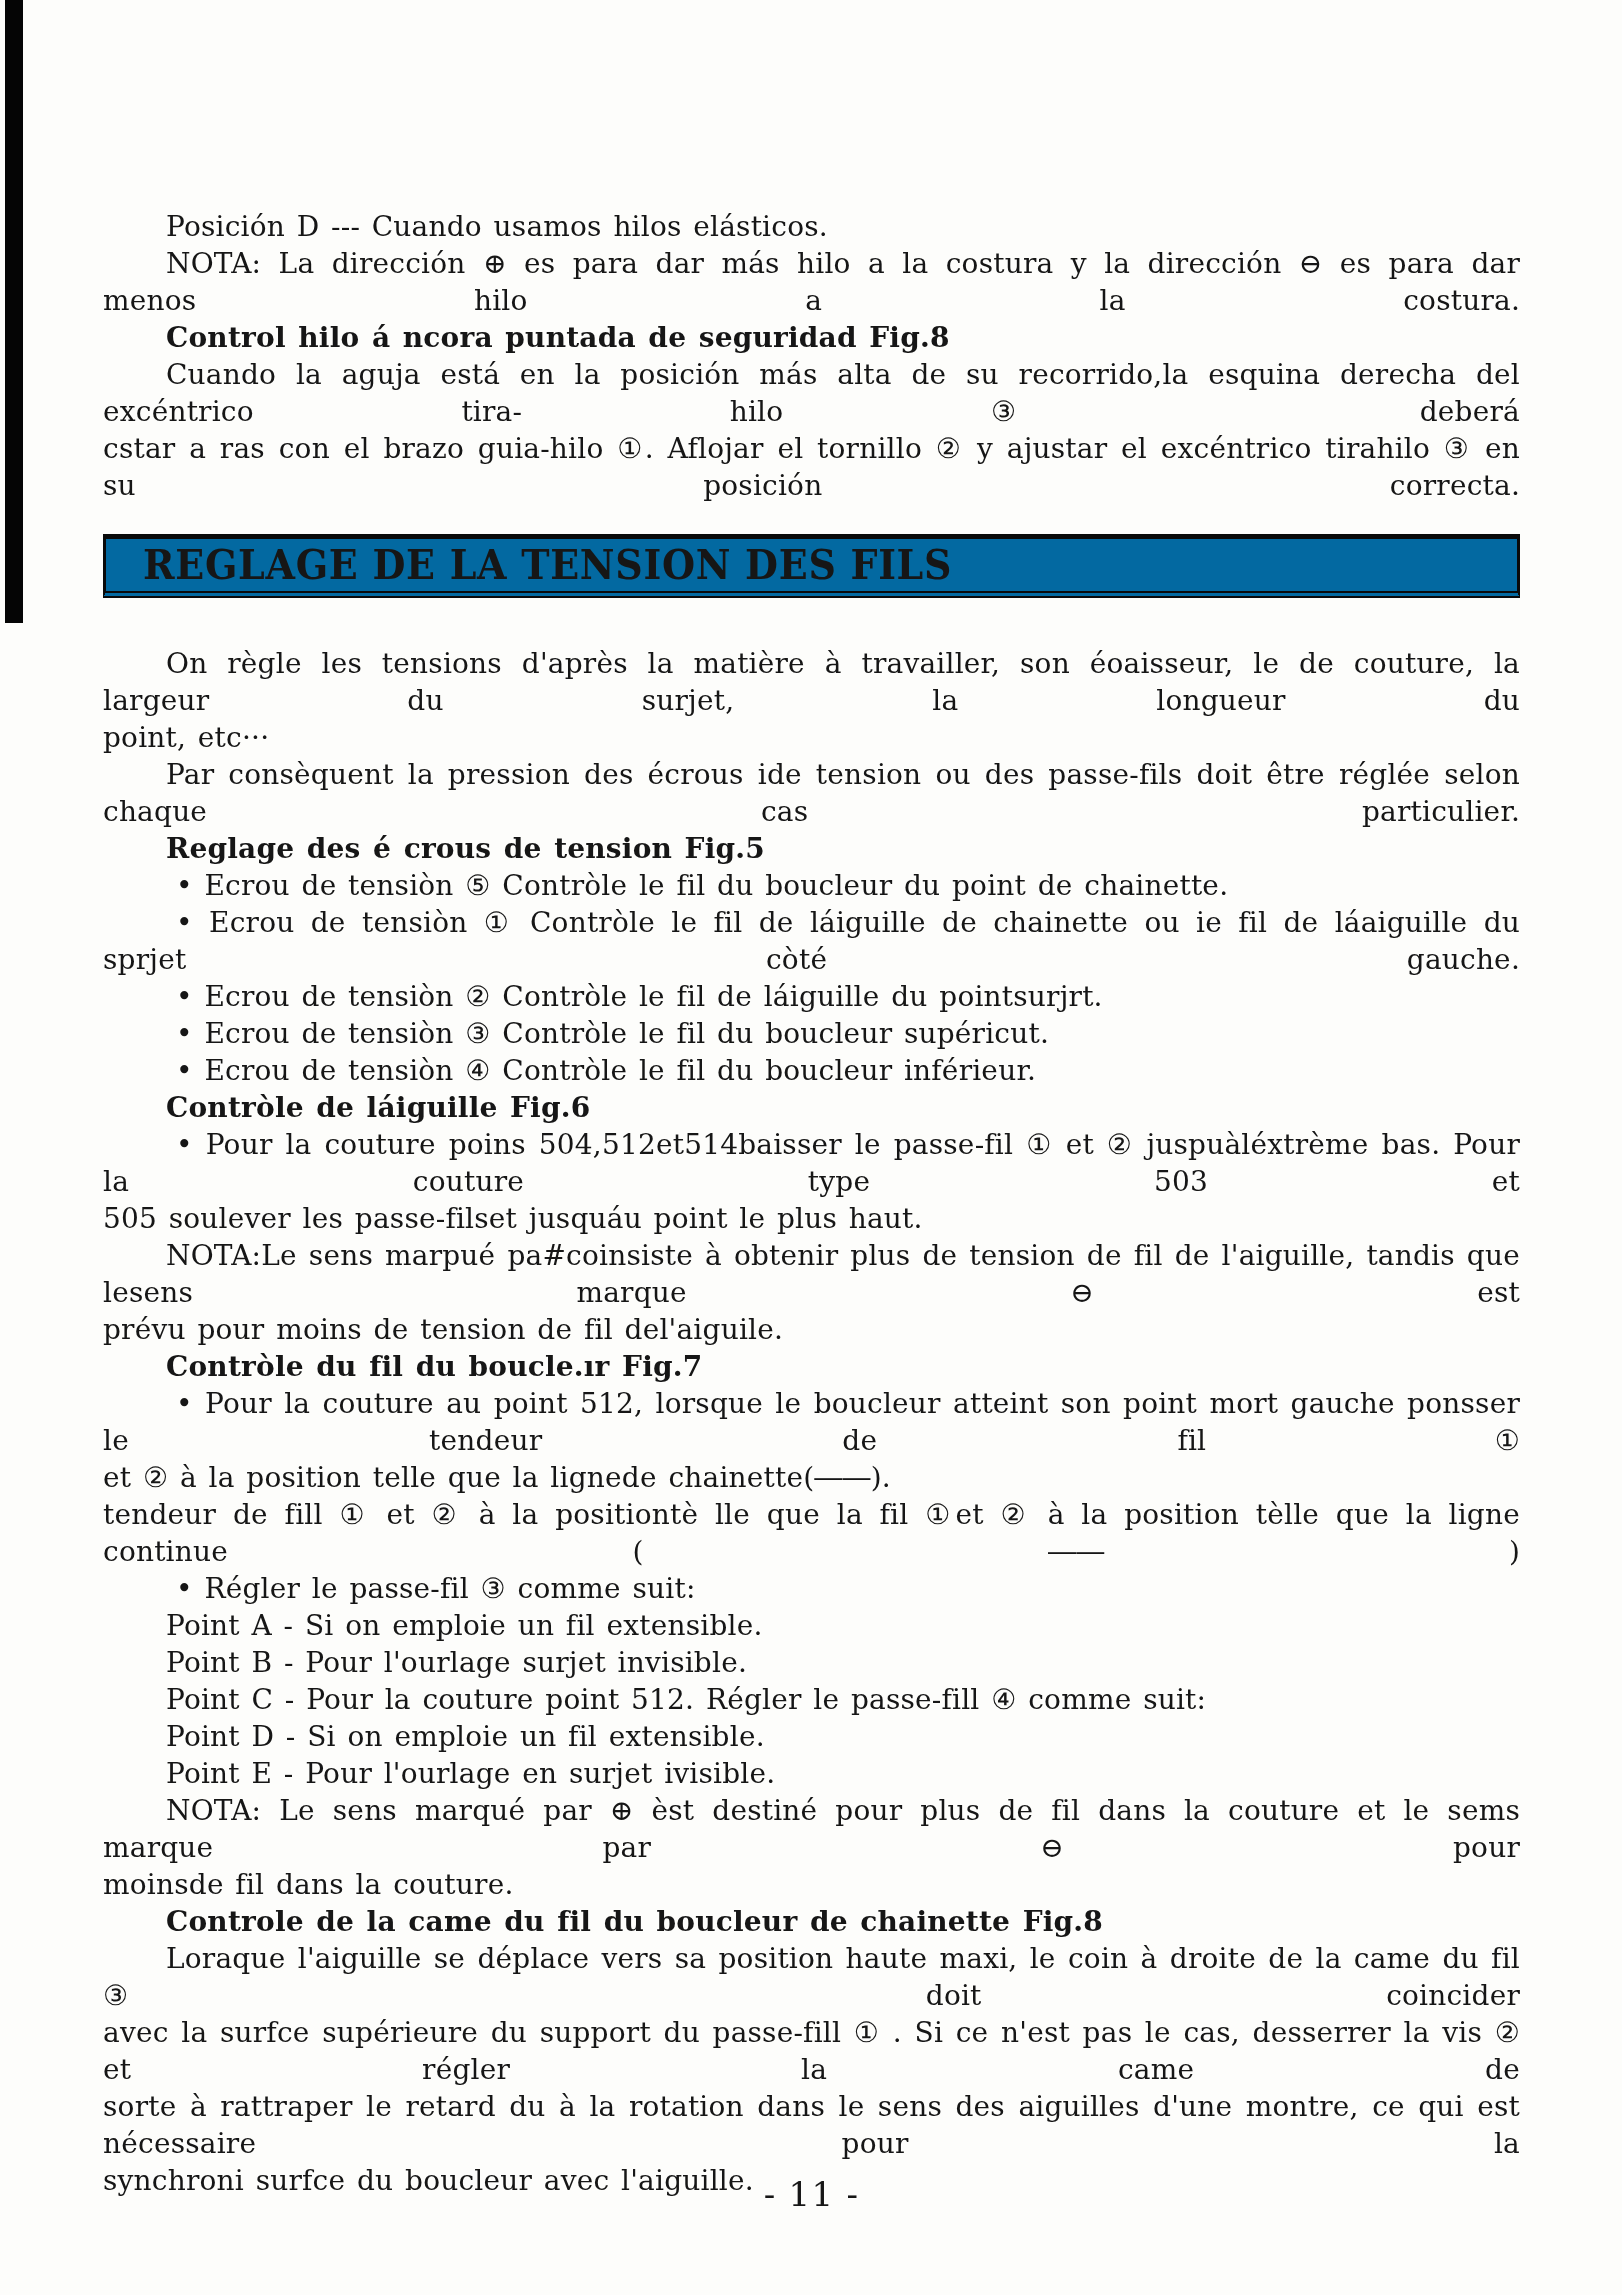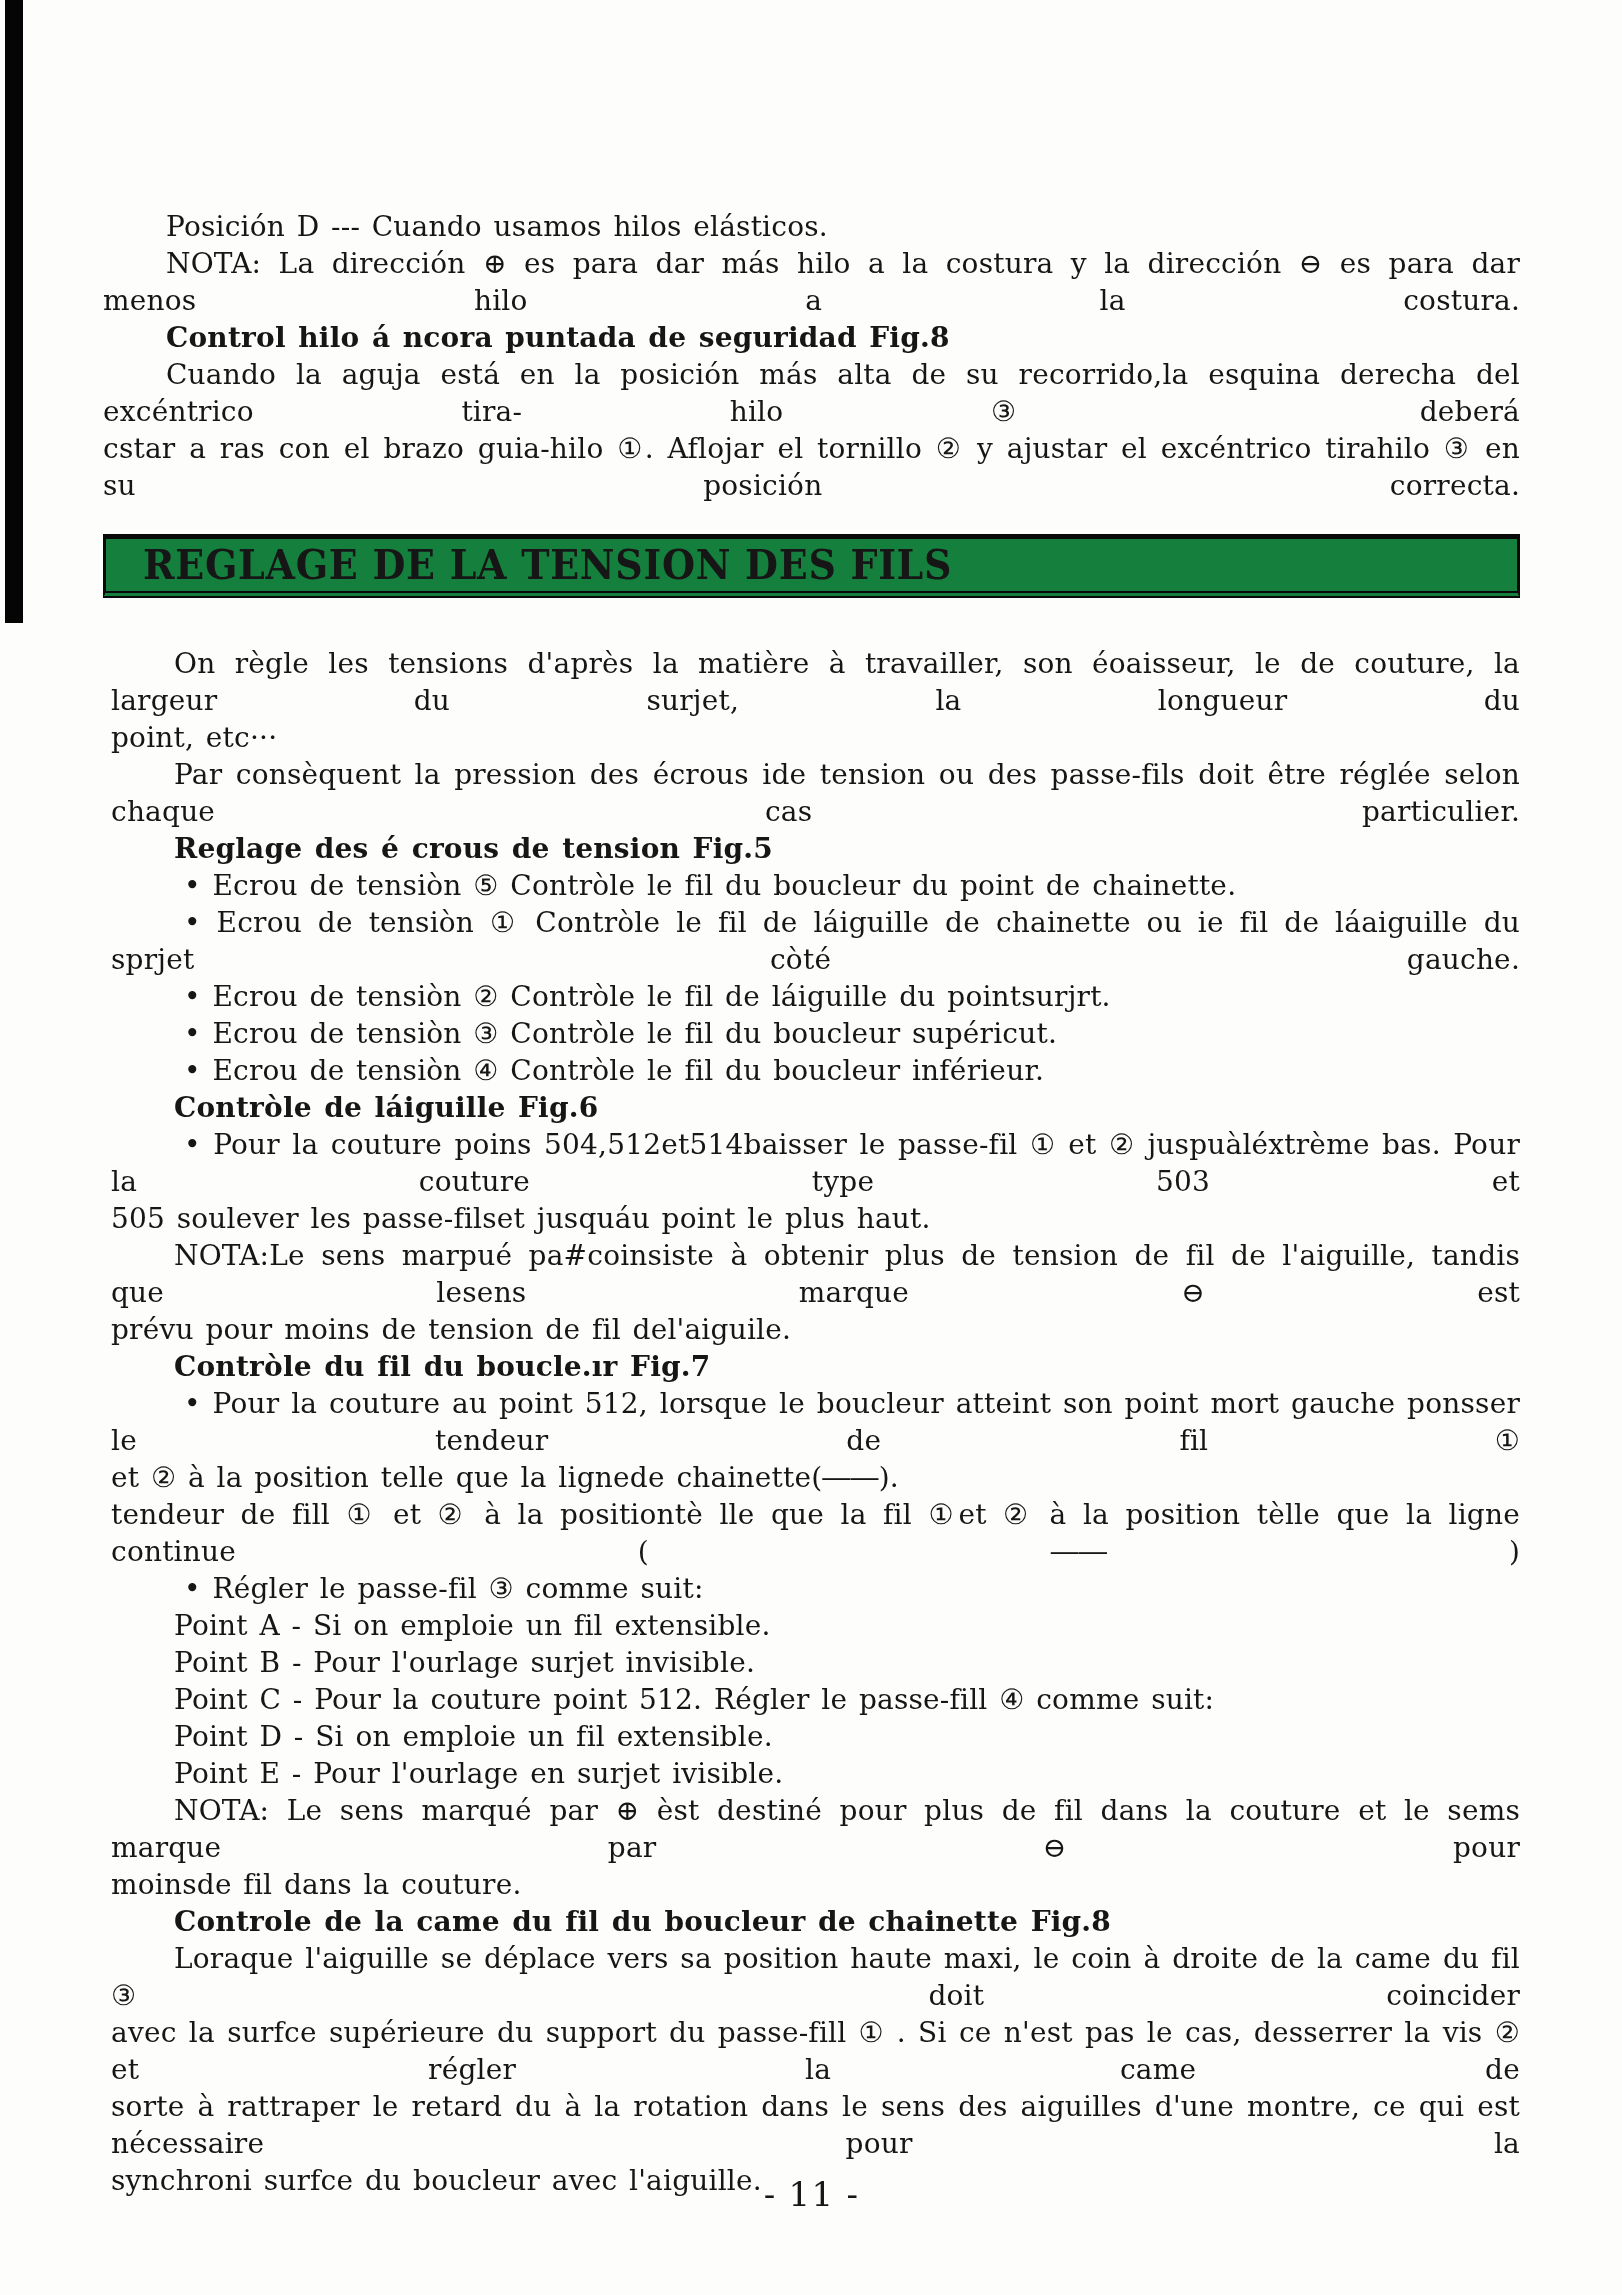--- a/index.html
+++ b/index.html
@@ -30,28 +30,28 @@
   .j{text-align:justify;text-align-last:justify;}
   .j.ind, .j.blt{padding-left:0;text-indent:63px;}
   .j.blt{text-indent:73px;}
   .box{
     border:3.3px solid #0a0a0a;
     border-top-width:5.9px;
     border-bottom:7.2px double #0a0a0a;
     height:47px;
     display:flex;align-items:center;
     padding:2.6px 0 2.6px 37px;
-    background:#15803d;
+    background:#0369a1;
   }
   .box-title{
     font-size:38px;font-weight:bold;letter-spacing:0.7px;
     line-height:1;transform:scaleY(1.08);
   }
   .box1{margin-top:30px;}
-  .fr-block{margin-top:47px;margin-left:8px;}
+  .fr-block{margin-top:47px;}
   .footer{
     position:absolute;left:0;top:2174px;width:100%;
     text-align:center;
   }
   .page-num{font-size:34px;letter-spacing:1.3px;}
 </style>
 </head>
 <body>
 
 <div class="page">

